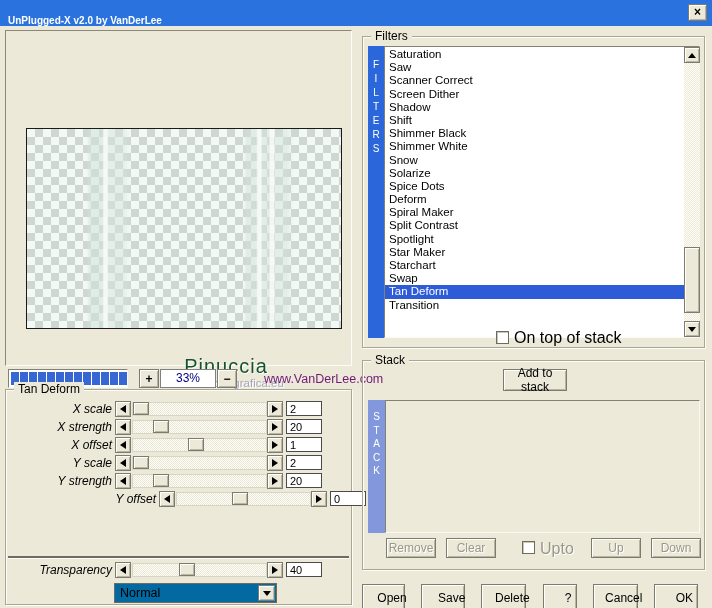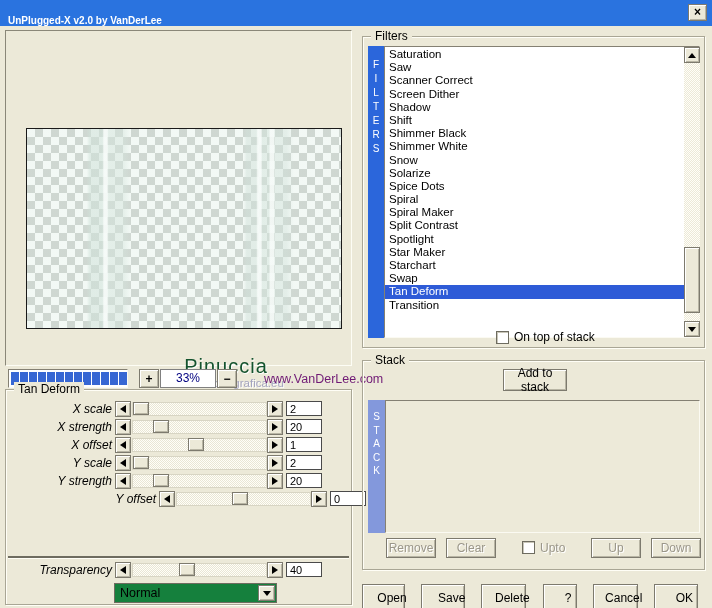--- a/index.html
+++ b/index.html
@@ -65,21 +65,21 @@
   .sarrow.right { left: 262px; }
   .track { position: absolute; left: 127px; top: 1px; width: 135px; height: 14px;
            background: repeating-conic-gradient(#fffef8 0% 25%, #e9e6d5 25% 50%) 0 0 / 2px 2px;
            border: 1px solid #d8d5c4; }
   .thumb { top: -1px; left: 0; width: 16px; height: 13px; }
   .valbox { position: absolute; left: 281px; top: 0; width: 36px; height: 15px; background: #fff;
             border: 1px solid #4a4a4a; font-size: 11px; padding: 1px 0 0 3px; }
   .divider { position: absolute; left: 8px; top: 556px; width: 341px; height: 2px; background: #6e6c60; box-shadow: 0 1px 0 #fffef6; }
 
   
-  .dropdown { position: absolute; left: 114px; top: 583px; width: 163px; height: 20px; background: #15803d;
+  .dropdown { position: absolute; left: 114px; top: 583px; width: 163px; height: 20px; background: #0369a1;
               border: 1px solid #6e6c60; }
   .ddtext { position: absolute; left: 5px; top: 2px; font-size: 12.5px; }
   .ddbtn { right: 1px; top: 1px; width: 17px; height: 16px; }
 
   
   .tri { display: inline-block; width: 0; height: 0; }
   .tri-left  { border-top: 4px solid transparent; border-bottom: 4px solid transparent; border-right: 6px solid #000; }
   .tri-right { border-top: 4px solid transparent; border-bottom: 4px solid transparent; border-left: 6px solid #000; }
   .tri-up    { border-left: 4px solid transparent; border-right: 4px solid transparent; border-bottom: 5px solid #000; }
   .tri-down  { border-left: 4px solid transparent; border-right: 4px solid transparent; border-top: 5px solid #000; }
@@ -91,21 +91,21 @@
   .filter-item { height: 13.2px; line-height: 13.2px; font-size: 11.5px; padding-left: 4px; white-space: nowrap; color: #000; }
   .filter-item.selected { color: #fff; }
   .scrollbar { position: absolute; left: 684px; top: 47px; width: 16px; height: 290px;
                background: repeating-conic-gradient(#fffef8 0% 25%, #ece9d8 25% 50%) 0 0 / 2px 2px; }
   .sb-up { left: 0; top: 0; width: 16px; height: 16px; }
   .sb-down { left: 0; bottom: 0; width: 16px; height: 16px; }
   .sb-thumb { left: 0; top: 200px; width: 16px; height: 66px; }
 
   .checkbox { position: absolute; width: 13px; height: 13px; background: #fff; border: 1px solid #6e6c60;
               box-shadow: inset 1px 1px 0 #c9c6b8; }
-  .cblabel { position: absolute; font-size: 12px; line-height: 13px; }
+  .cblabel { position: absolute; font-size: 16px; line-height: 13px; }
   .disabled-text { color: #9b978a; text-shadow: 1px 1px 0 #fff; }
 
   
   .addstack { left: 503px; top: 369px; width: 64px; height: 22px; }
   .stack-strip { left: 368px; top: 400px; width: 17px; height: 133px; line-height: 13.5px; padding-top: 10px; }
   .stack-list { position: absolute; left: 385px; top: 400px; width: 315px; height: 133px; background: #EDEAD9;
                 border: 1px solid; border-color: #848073 #fbfaf2 #fbfaf2 #848073; }
   .stackbtn { top: 538px; width: 50px; height: 20px; }
 
   
@@ -274,21 +274,21 @@
       <div class="filter-item">Saw</div>
       <div class="filter-item">Scanner Correct</div>
       <div class="filter-item">Screen Dither</div>
       <div class="filter-item">Shadow</div>
       <div class="filter-item">Shift</div>
       <div class="filter-item">Shimmer Black</div>
       <div class="filter-item">Shimmer White</div>
       <div class="filter-item">Snow</div>
       <div class="filter-item">Solarize</div>
       <div class="filter-item">Spice Dots</div>
-      <div class="filter-item">Spiral</div>
+      <div class="filter-item">Deform</div>
       <div class="filter-item">Spiral Maker</div>
       <div class="filter-item">Split Contrast</div>
       <div class="filter-item">Spotlight</div>
       <div class="filter-item">Star Maker</div>
       <div class="filter-item">Starchart</div>
       <div class="filter-item">Swap</div>
       <div class="filter-item selected" style="background: rgb(46, 91, 215);">Tan Deform</div>
       <div class="filter-item">Transition</div>
     </div>
   <div class="scrollbar">

